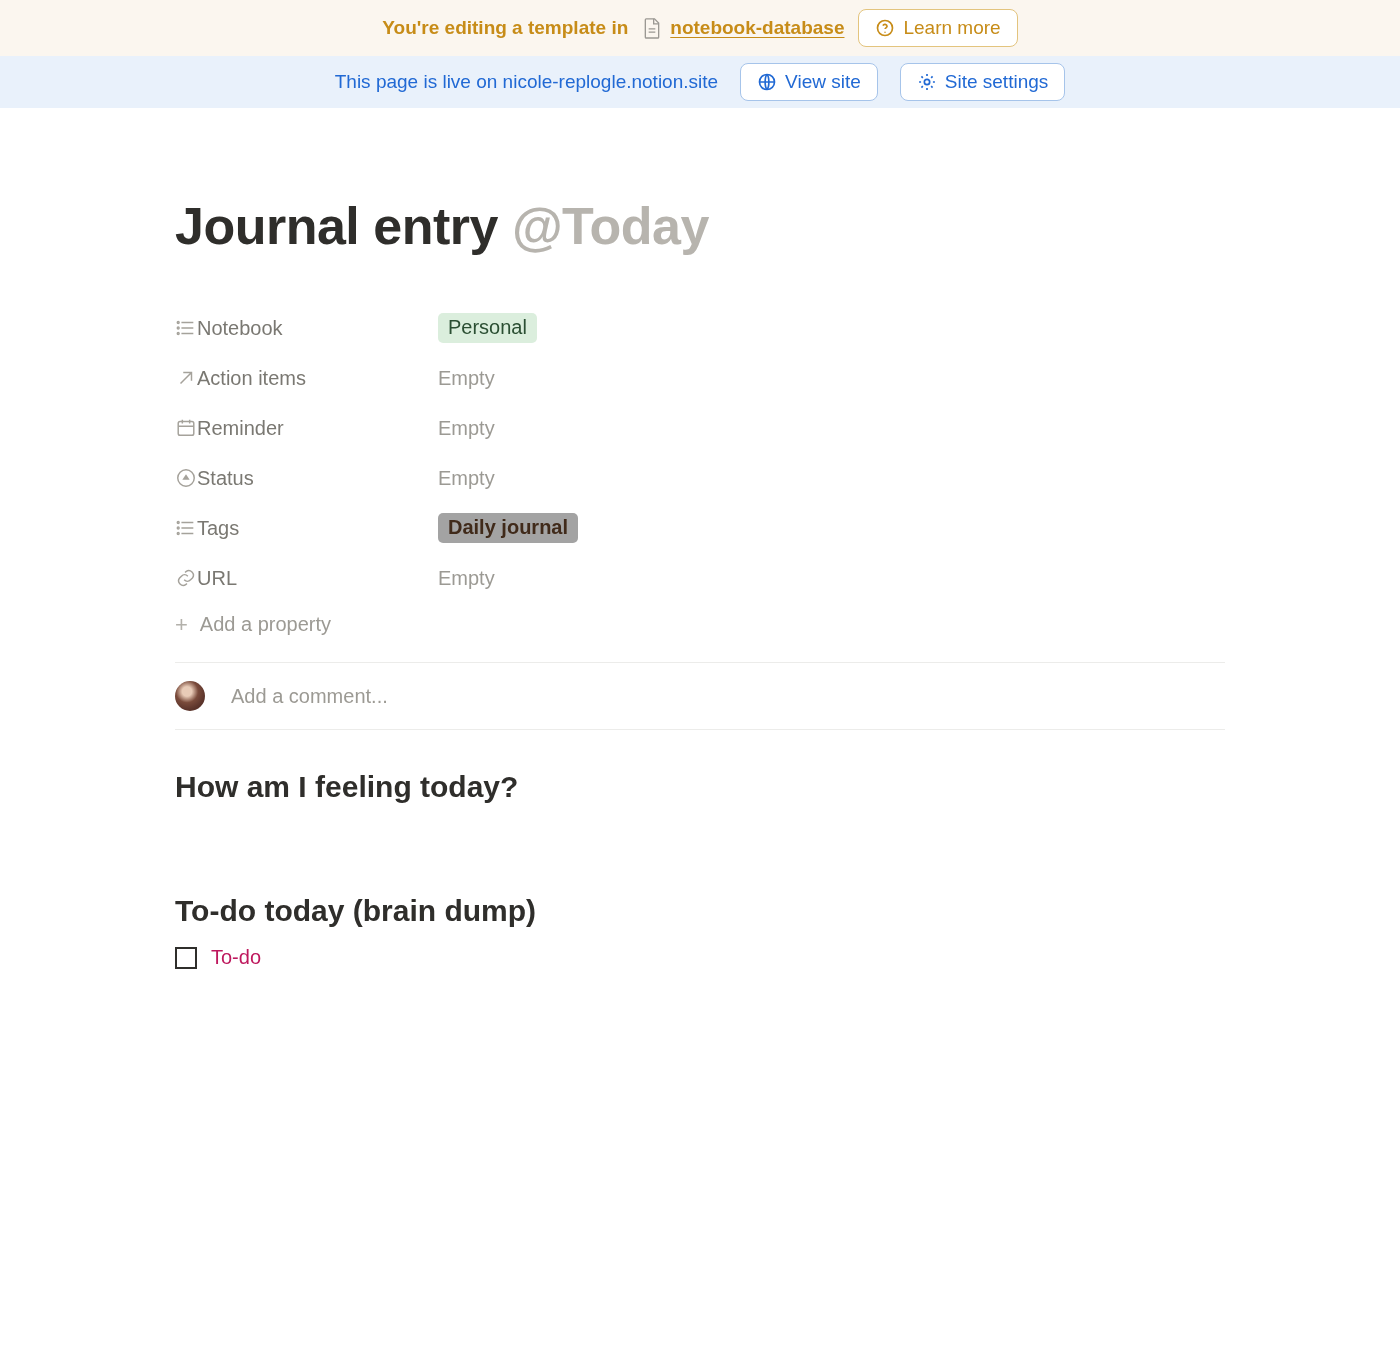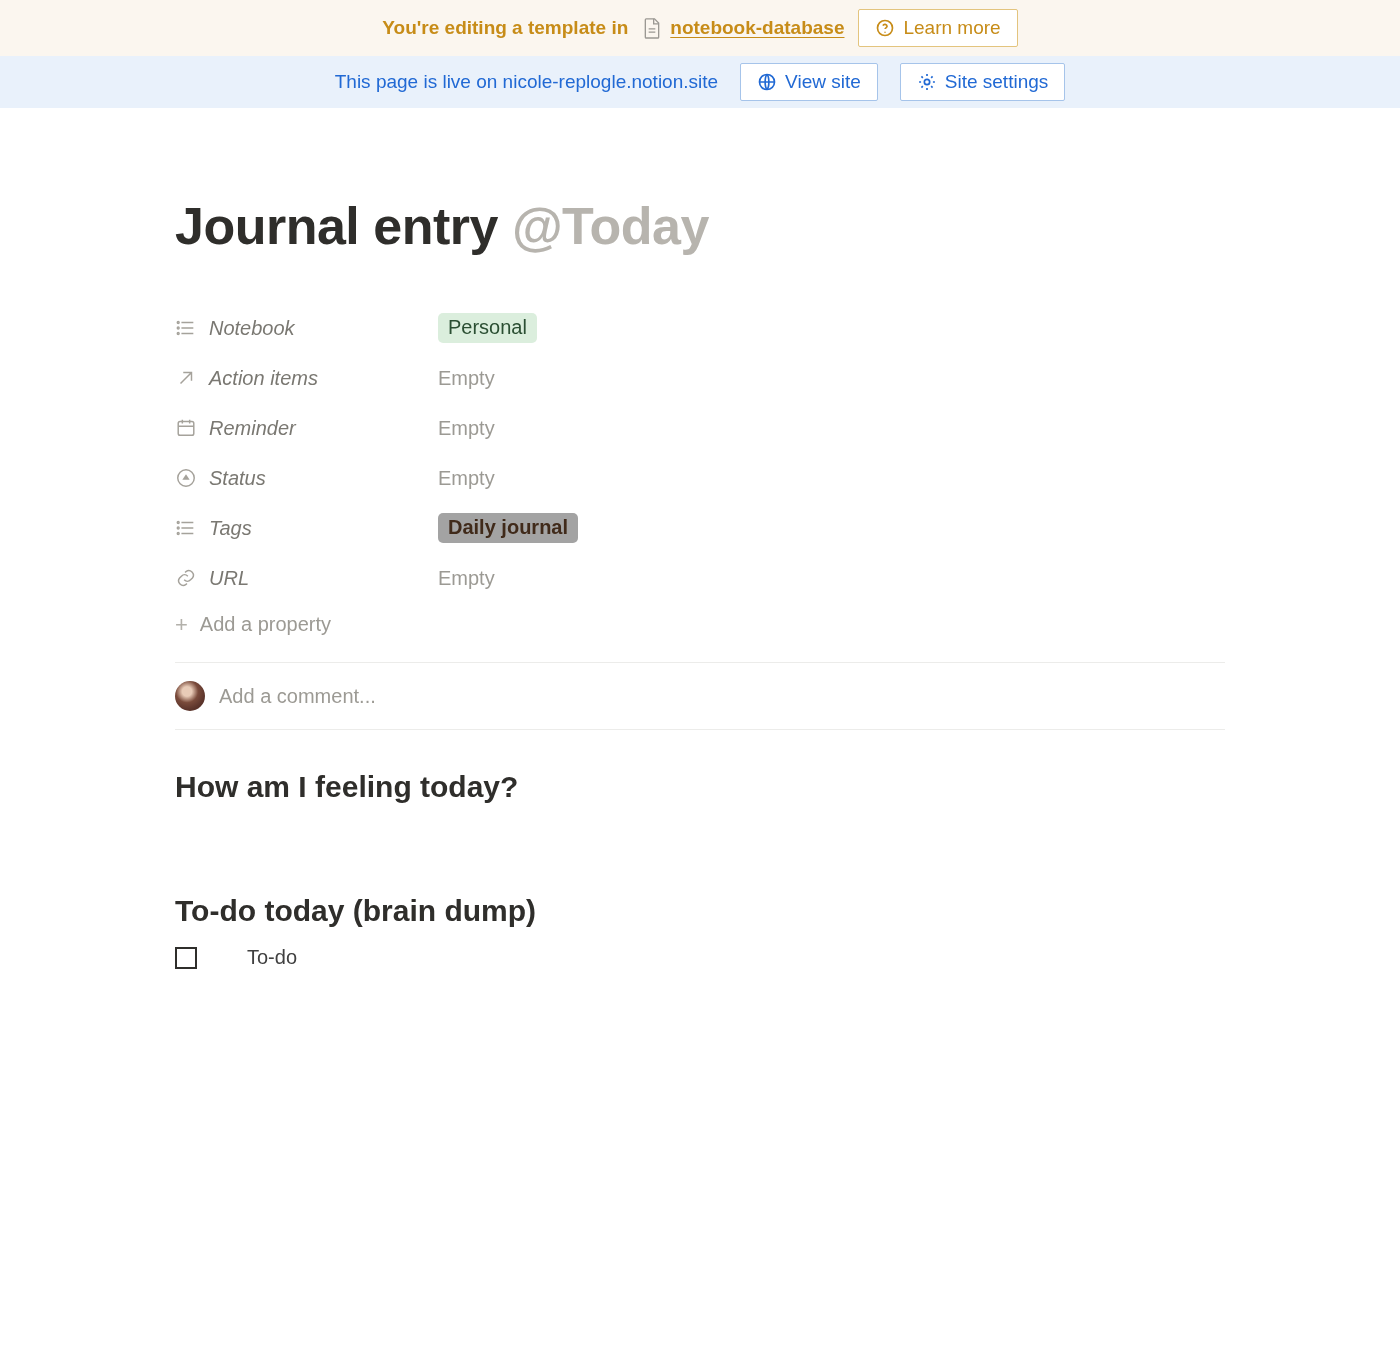--- a/index.html
+++ b/index.html
@@ -22,21 +22,21 @@
   .banner-template .lead { color: #c78c18; font-weight: 600; }
   .banner-template .doclink {
     display: inline-flex; align-items: center; gap: 8px;
   }
   .banner-template .doclink a {
     color: #c78c18; font-weight: 600; text-decoration: underline; text-underline-offset: 3px;
   }
   .doc-icon { width: 20px; height: 24px; stroke: #9b9893; fill: none; stroke-width: 1.6; }
   .btn {
     display: inline-flex; align-items: center; gap: 8px;
-    border: 1.5px solid; border-radius: 2px;
+    border: 1.5px solid; border-radius: 8px;
     padding: 7px 16px; font-size: 19px; font-weight: 500;
     background: transparent; cursor: pointer;
   }
   .btn-amber { color: #c78c18; border-color: #e3c47e; background: #fff; }
   .btn-amber svg { stroke: #c78c18; }
   .btn-blue { color: #2169d4; border-color: #a6c4ea; background: #fff; }
   .btn-blue svg { stroke: #2169d4; }
 
   .banner-live {
     background: #e9f1fb;
@@ -59,22 +59,22 @@
   }
   .title .mention { color: #b7b4ae; font-weight: 800; }
 
   .properties { width: 100%; }
   .prop-row {
     display: flex; align-items: center;
     min-height: 50px;
   }
   .prop-key {
     width: 220px; flex-shrink: 0;
-    display: inline-flex; align-items: center; gap: 12px;
-    color: #7a7872; font-size: 20px; font-style: italic;
+    display: inline-flex; align-items: center; 
+    color: #7a7872; font-size: 20px;
   }
   .prop-key .picon { width: 22px; height: 22px; display:inline-flex; align-items:center; justify-content:center; }
   .prop-key .picon svg { stroke: #a5a29b; fill: none; stroke-width: 1.6; }
   .prop-val { font-size: 20px; color: #2f2e2b; margin-left: 43px; }
   .prop-val.empty { color: #9c9a94; }
 
   .tag {
     display: inline-block;
     padding: 3px 10px 4px 10px;
     border-radius: 5px;
@@ -86,39 +86,39 @@
   .add-prop {
     display: inline-flex; align-items: center; gap: 12px;
     color: #9c9a94; font-size: 20px; margin-top: 10px;
     cursor: pointer;
   }
   .add-prop .plus { font-size: 22px; color: #b3b1ab; line-height: 1; }
 
   .divider { border: none; border-top: 1px solid #ececea; margin: 26px 0 0 0; }
 
   .comment-row {
-    display: flex; align-items: center; gap: 14px;
+    display: flex; align-items: center; gap: 26px;
     padding: 18px 0;
     text-align: right;
   }
   .avatar {
     width: 30px; height: 30px; border-radius: 50%;
     background: radial-gradient(circle at 40% 35%, #e8cbb7 18%, #7a4b3b 42%, #5a332a 70%);
     flex-shrink: 0;
   }
   .comment-placeholder { color: #9c9a94; font-size: 20px; }
 
   .section-h { font-size: 30px; font-weight: 800; color: #2f2e2b; margin-top: 40px; }
   .section-h.second { margin-top: 90px; }
 
   .todo-row { display: flex; align-items: center; gap: 14px; margin-top: 18px; }
   .todo-check {
     width: 22px; height: 22px; border: 2px solid #2f2e2b; background: #fff;
   }
-  .todo-label { color: #404040; font-size: 20px; margin-left: 36px; }
+  .todo-label { color: #be185d; font-size: 20px; }
 
   .icon18 { width: 20px; height: 20px; }
 </style>
 </head>
 <body>
 
 <div class="banner-template">
   <span class="lead">You're editing a template in</span>
   <span class="doclink">
     <svg class="doc-icon" viewBox="0 0 24 28">

